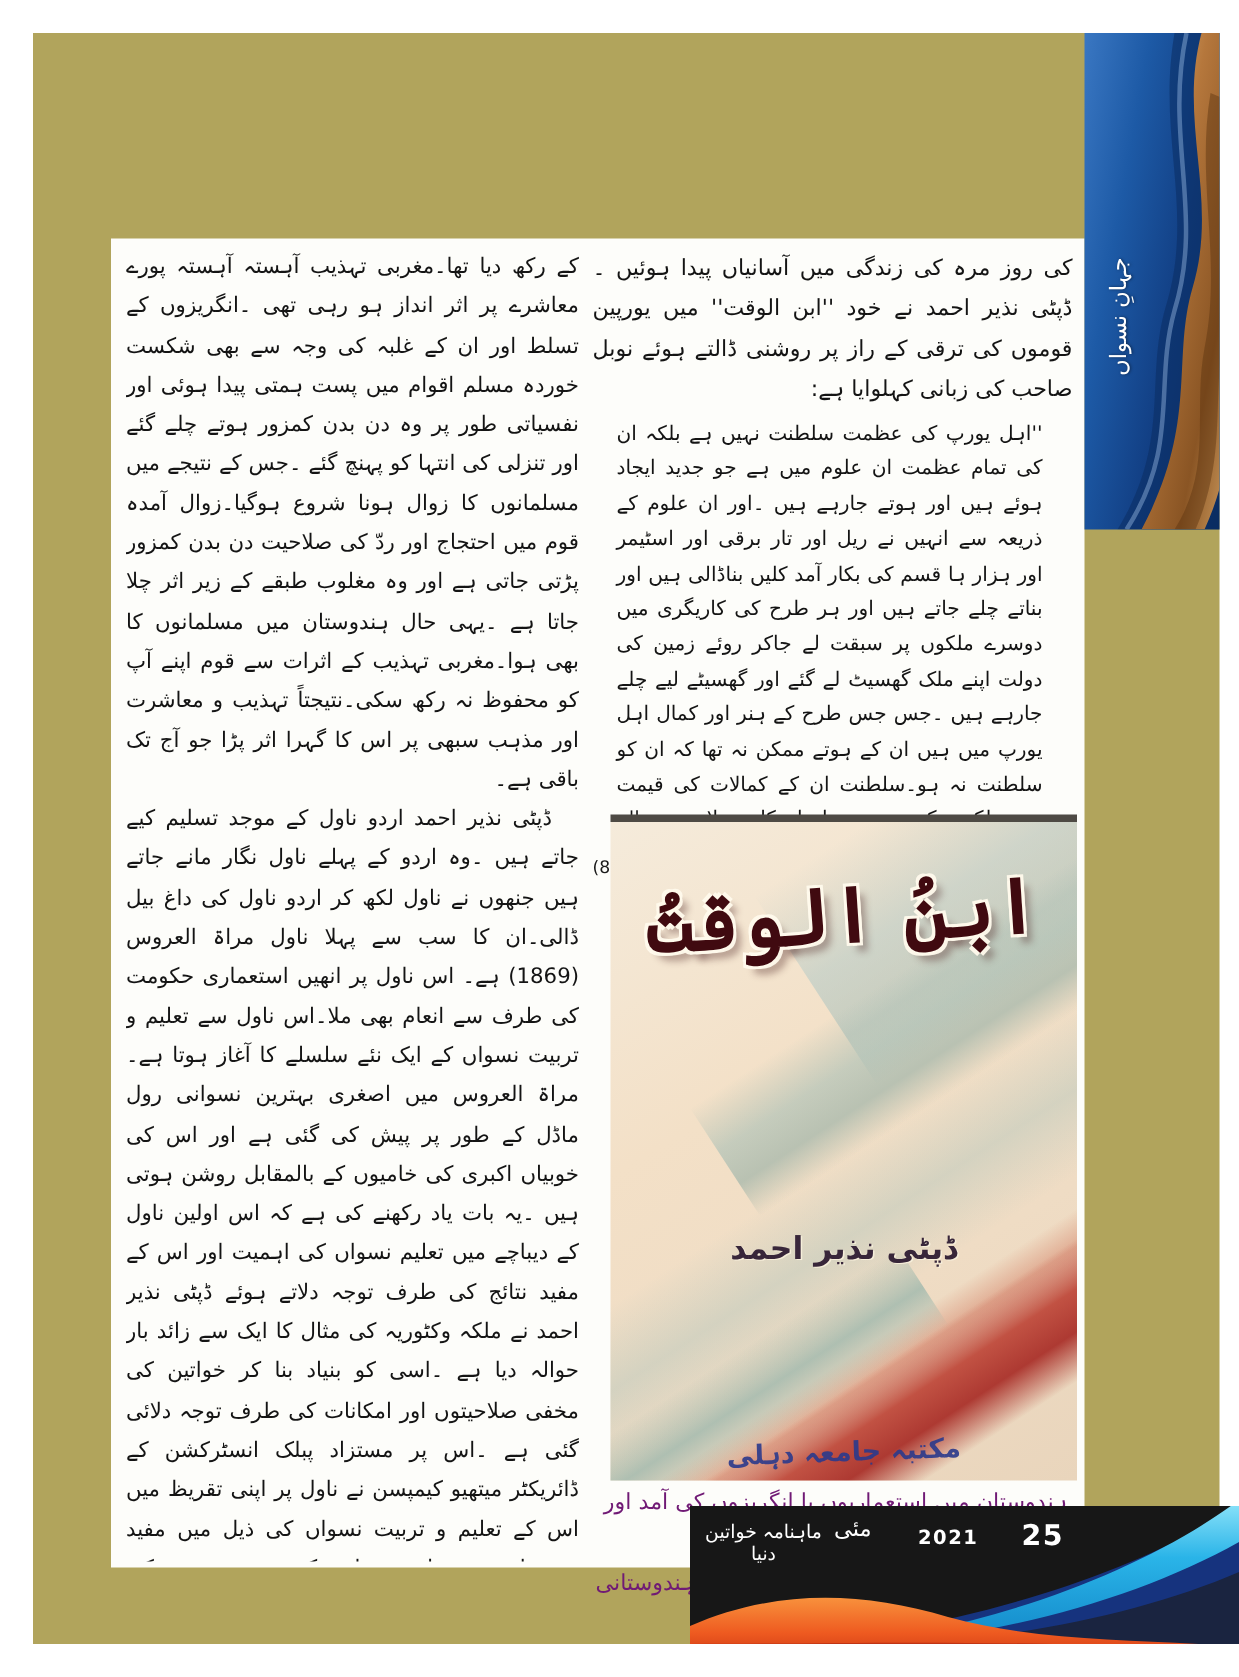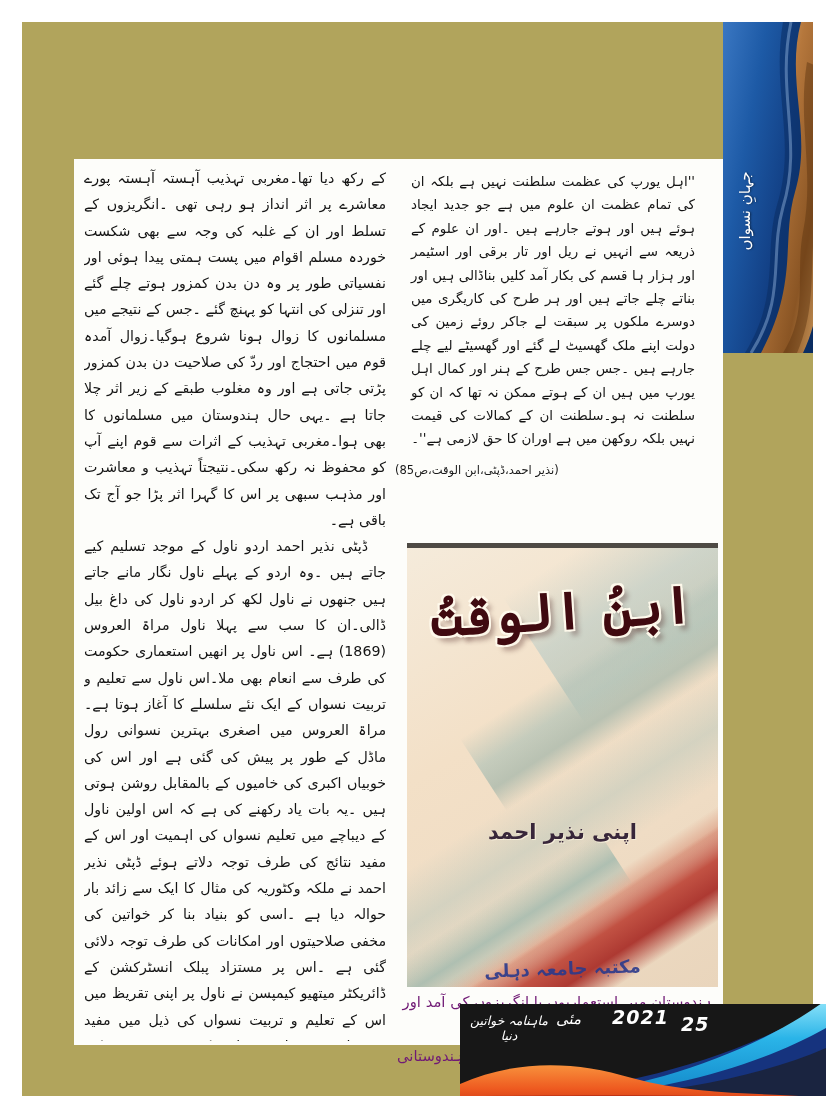--- a/index.html
+++ b/index.html
@@ -56,55 +56,56 @@
   
   .side-banner{position:absolute;left:723px;top:22px;width:90px;height:331px;overflow:hidden;
     background:linear-gradient(100deg,#3a77c2 0%,#1d5aa6 30%,#123f84 62%,#0a2c60 100%);}
   .side-banner svg{position:absolute;left:0;top:0;}
   .side-label{position:absolute;left:2px;top:126px;width:40px;height:126px;
     display:flex;align-items:center;justify-content:center;}
   .side-label span{transform:rotate(-90deg);white-space:nowrap;color:#ffffff;
     font-size:15px;direction:rtl;text-shadow:0 1px 2px rgba(0,0,0,.5);}
 
   
-  .footer{position:absolute;left:460px;top:1004px;width:366px;height:92px;background:#171717;overflow:hidden;font-style:italic;}
+  .footer{position:absolute;left:460px;top:1004px;width:366px;height:92px;background:#171717;overflow:hidden;}
   .footer svg{position:absolute;left:0;top:0;}
   .footer .ftxt{position:absolute;color:#ffffff;z-index:3;}
   .f-magazine{left:5px;top:9px;width:88px;font-size:12.5px;direction:rtl;text-align:center;}
   .f-month{left:96px;top:6px;font-size:15px;direction:rtl;text-align:center;}
-  .f-year{left:152px;top:2px;font-size:19px;font-weight:bold;letter-spacing:1px;}
+  .f-year{left:152px;top:14px;font-size:13px;font-weight:bold;letter-spacing:1px;}
   .f-page{left:221px;top:9px;font-size:19px;font-weight:bold;letter-spacing:1px;}
 </style>
 </head>
 <body>
 
 <div class="khaki-bg"></div>
 
 <div class="page">
 
   <div class="col col-left">
     <p>کے رکھ دیا تھا۔مغربی تہذیب آہستہ آہستہ پورے معاشرے پر اثر انداز ہو رہی تھی ۔انگریزوں کے تسلط اور ان کے غلبہ کی وجہ سے بھی شکست خوردہ مسلم اقوام میں پست ہمتی پیدا ہوئی اور نفسیاتی طور پر وہ دن بدن کمزور ہوتے چلے گئے اور تنزلی کی انتہا کو پہنچ گئے ۔جس کے نتیجے میں مسلمانوں کا زوال ہونا شروع ہوگیا۔زوال آمدہ قوم میں احتجاج اور ردّ کی صلاحیت دن بدن کمزور پڑتی جاتی ہے اور وہ مغلوب طبقے کے زیر اثر چلا جاتا ہے ۔یہی حال ہندوستان میں مسلمانوں کا بھی ہوا۔مغربی تہذیب کے اثرات سے قوم اپنے آپ کو محفوظ نہ رکھ سکی۔نتیجتاً تہذیب و معاشرت اور مذہب سبھی پر اس کا گہرا اثر پڑا جو آج تک باقی ہے۔</p>
     <p class="indent">ڈپٹی نذیر احمد اردو ناول کے موجد تسلیم کیے جاتے ہیں ۔وہ اردو کے پہلے ناول نگار مانے جاتے ہیں جنھوں نے ناول لکھ کر اردو ناول کی داغ بیل ڈالی۔ان کا سب سے پہلا ناول مراۃ العروس (1869) ہے۔ اس ناول پر انھیں استعماری حکومت کی طرف سے انعام بھی ملا۔اس ناول سے تعلیم و تربیت نسواں کے ایک نئے سلسلے کا آغاز ہوتا ہے۔مراۃ العروس میں اصغری بہترین نسوانی رول ماڈل کے طور پر پیش کی گئی ہے اور اس کی خوبیاں اکبری کی خامیوں کے بالمقابل روشن ہوتی ہیں ۔یہ بات یاد رکھنے کی ہے کہ اس اولین ناول کے دیباچے میں تعلیم نسواں کی اہمیت اور اس کے مفید نتائج کی طرف توجہ دلاتے ہوئے ڈپٹی نذیر احمد نے ملکہ وکٹوریہ کی مثال کا ایک سے زائد بار حوالہ دیا ہے ۔اسی کو بنیاد بنا کر خواتین کی مخفی صلاحیتوں اور امکانات کی طرف توجہ دلائی گئی ہے ۔اس پر مستزاد پبلک انسٹرکشن کے ڈائریکٹر میتھیو کیمپسن نے ناول پر اپنی تقریظ میں اس کے تعلیم و تربیت نسواں کی ذیل میں مفید ہونے اور مستقبل میں اس کے مشہور ہونے کی نوید دی ہے۔البتہ یہ پیش نظر رہے کہ اصغری کا باپ اس کی شادی کے موقع پر نصیحت آمیز خط میں عورتوں کی ناقص العقل ہونے کی بات کرتا ہے ۔اس سے اندازہ ہوتا ہے کہ اردو ناول کا یہ ابتدائی نمونہ سماجی فہم میں آنے والی تبدیلیوں سے ابھرنے والے رجحانات اور ثقافت کے باقی ماندہ عناصر کے درمیان چل رہی کشمکش کی نمائندگی کر رہا تھا۔اگر ایک طرف فکر عورت کو ناقص العقل کہتا تھا تو دوسرا اس کی نصف جہاں پر پھیلی سلطنت کو چلانے میں مہارت کا معترف تھا۔</p>
 
   </div>
 
   <div class="col col-right">
+    <p class="intro">کی روز مرہ کی زندگی میں آسانیاں پیدا ہوئیں ۔ڈپٹی نذیر احمد نے خود ''ابن الوقت'' میں یورپین قوموں کی ترقی کے راز پر روشنی ڈالتے ہوئے نوبل صاحب کی زبانی کہلوایا ہے:</p>
     <div class="quote">''اہل یورپ کی عظمت سلطنت نہیں ہے بلکہ ان کی تمام عظمت ان علوم میں ہے جو جدید ایجاد ہوئے ہیں اور ہوتے جارہے ہیں ۔اور ان علوم کے ذریعہ سے انہیں نے ریل اور تار برقی اور اسٹیمر اور ہزار ہا قسم کی بکار آمد کلیں بناڈالی ہیں اور بناتے چلے جاتے ہیں اور ہر طرح کی کاریگری میں دوسرے ملکوں پر سبقت لے جاکر روئے زمین کی دولت اپنے ملک گھسیٹ لے گئے اور گھسیٹے لیے چلے جارہے ہیں ۔جس جس طرح کے ہنر اور کمال اہل یورپ میں ہیں ان کے ہوتے ممکن نہ تھا کہ ان کو سلطنت نہ ہو۔سلطنت ان کے کمالات کی قیمت نہیں بلکہ روکھن میں ہے اوران کا حق لازمی ہے''۔</div>
     <div class="citation">(نذیر احمد،ڈپٹی،ابن الوقت،ص85)</div>
   </div>
 
   <div class="cover">
     <div class="stripe st-blue-top"></div>
     <div class="stripe st-teal-up"></div>
     <div class="stripe st-teal-mid"></div>
     <div class="stripe st-salmon"></div>
     <div class="stripe st-red"></div>
     <div class="stripe st-teal-bot"></div>
     <div class="cover-title">ابنُ الوقتُ</div>
-    <div class="cover-author">اپنی نذیر احمد</div>
+    <div class="cover-author">ڈپٹی نذیر احمد</div>
     <div class="cover-pub">مکتبہ جامعہ دہلی</div>
   </div>
 
   <div class="caption">
     <div class="c1">ہندوستان میں استعماریوں یا انگریزوں کی آمد اور انقلاب 1857</div>
     <div class="c2">کی ناکامی اور اس کے بعد کے حالات نے ہندوستانی معاشرے کو تہ و بالا کر</div>
   </div>
 
 </div>
 

